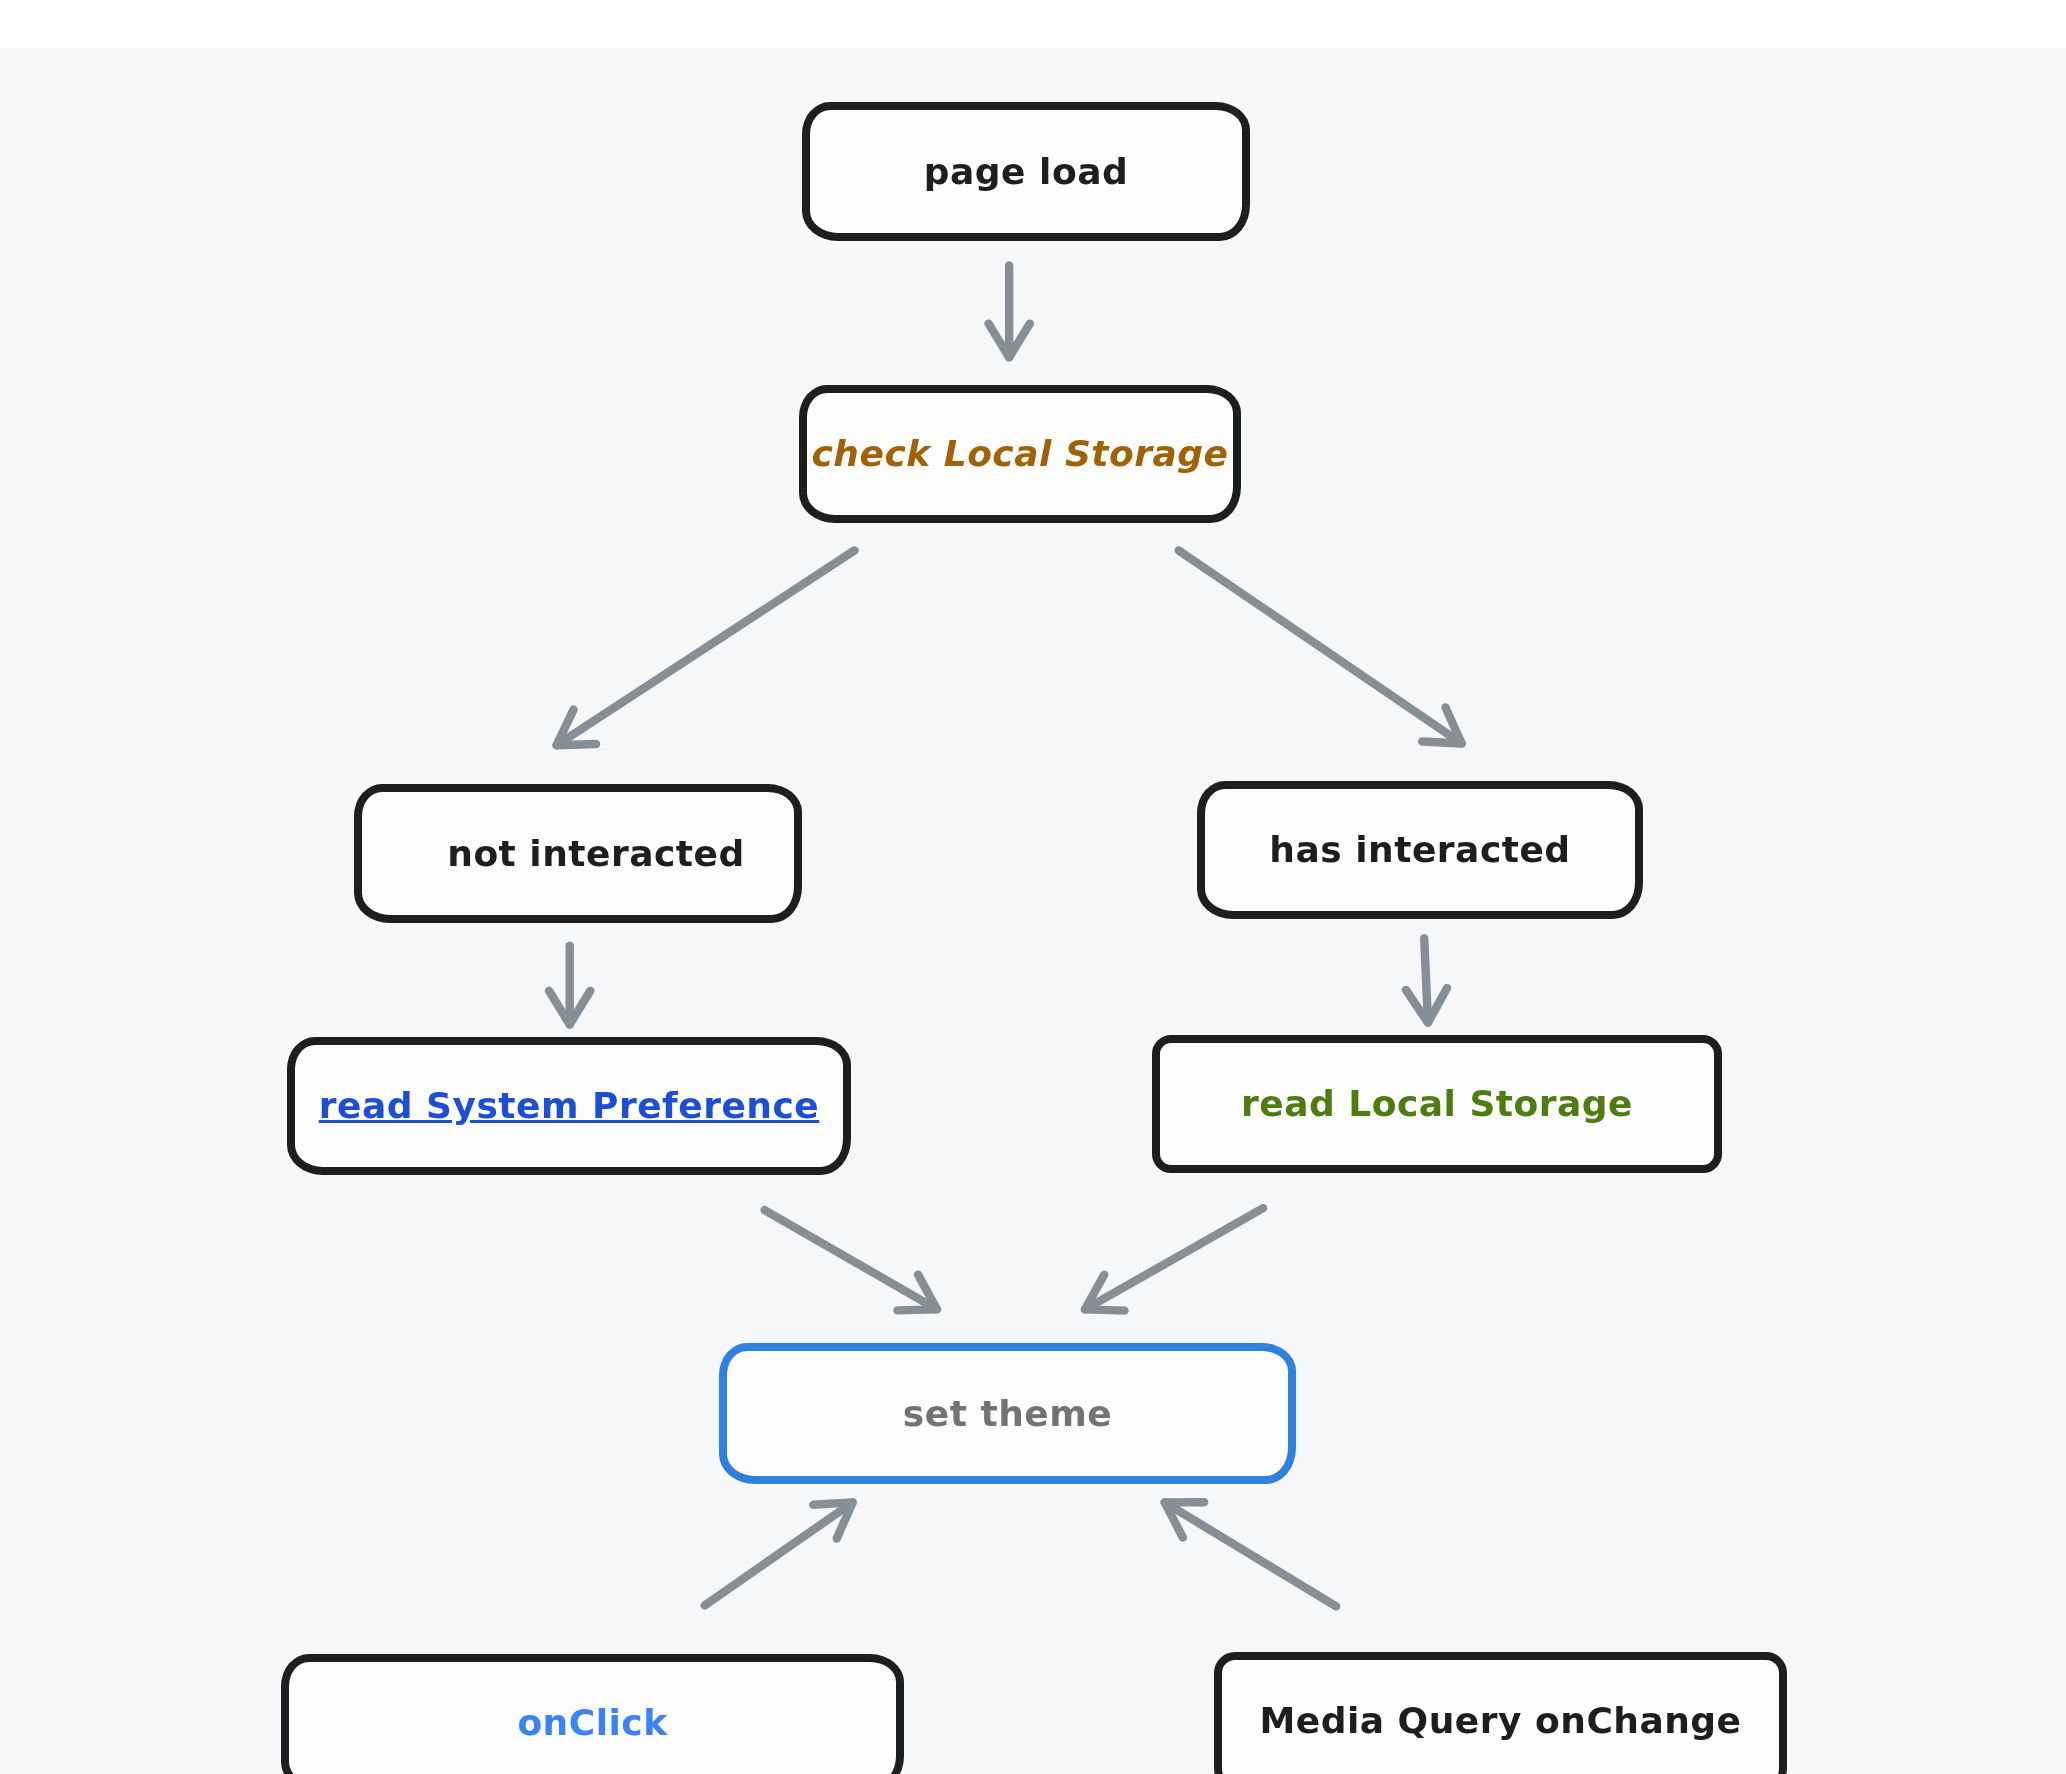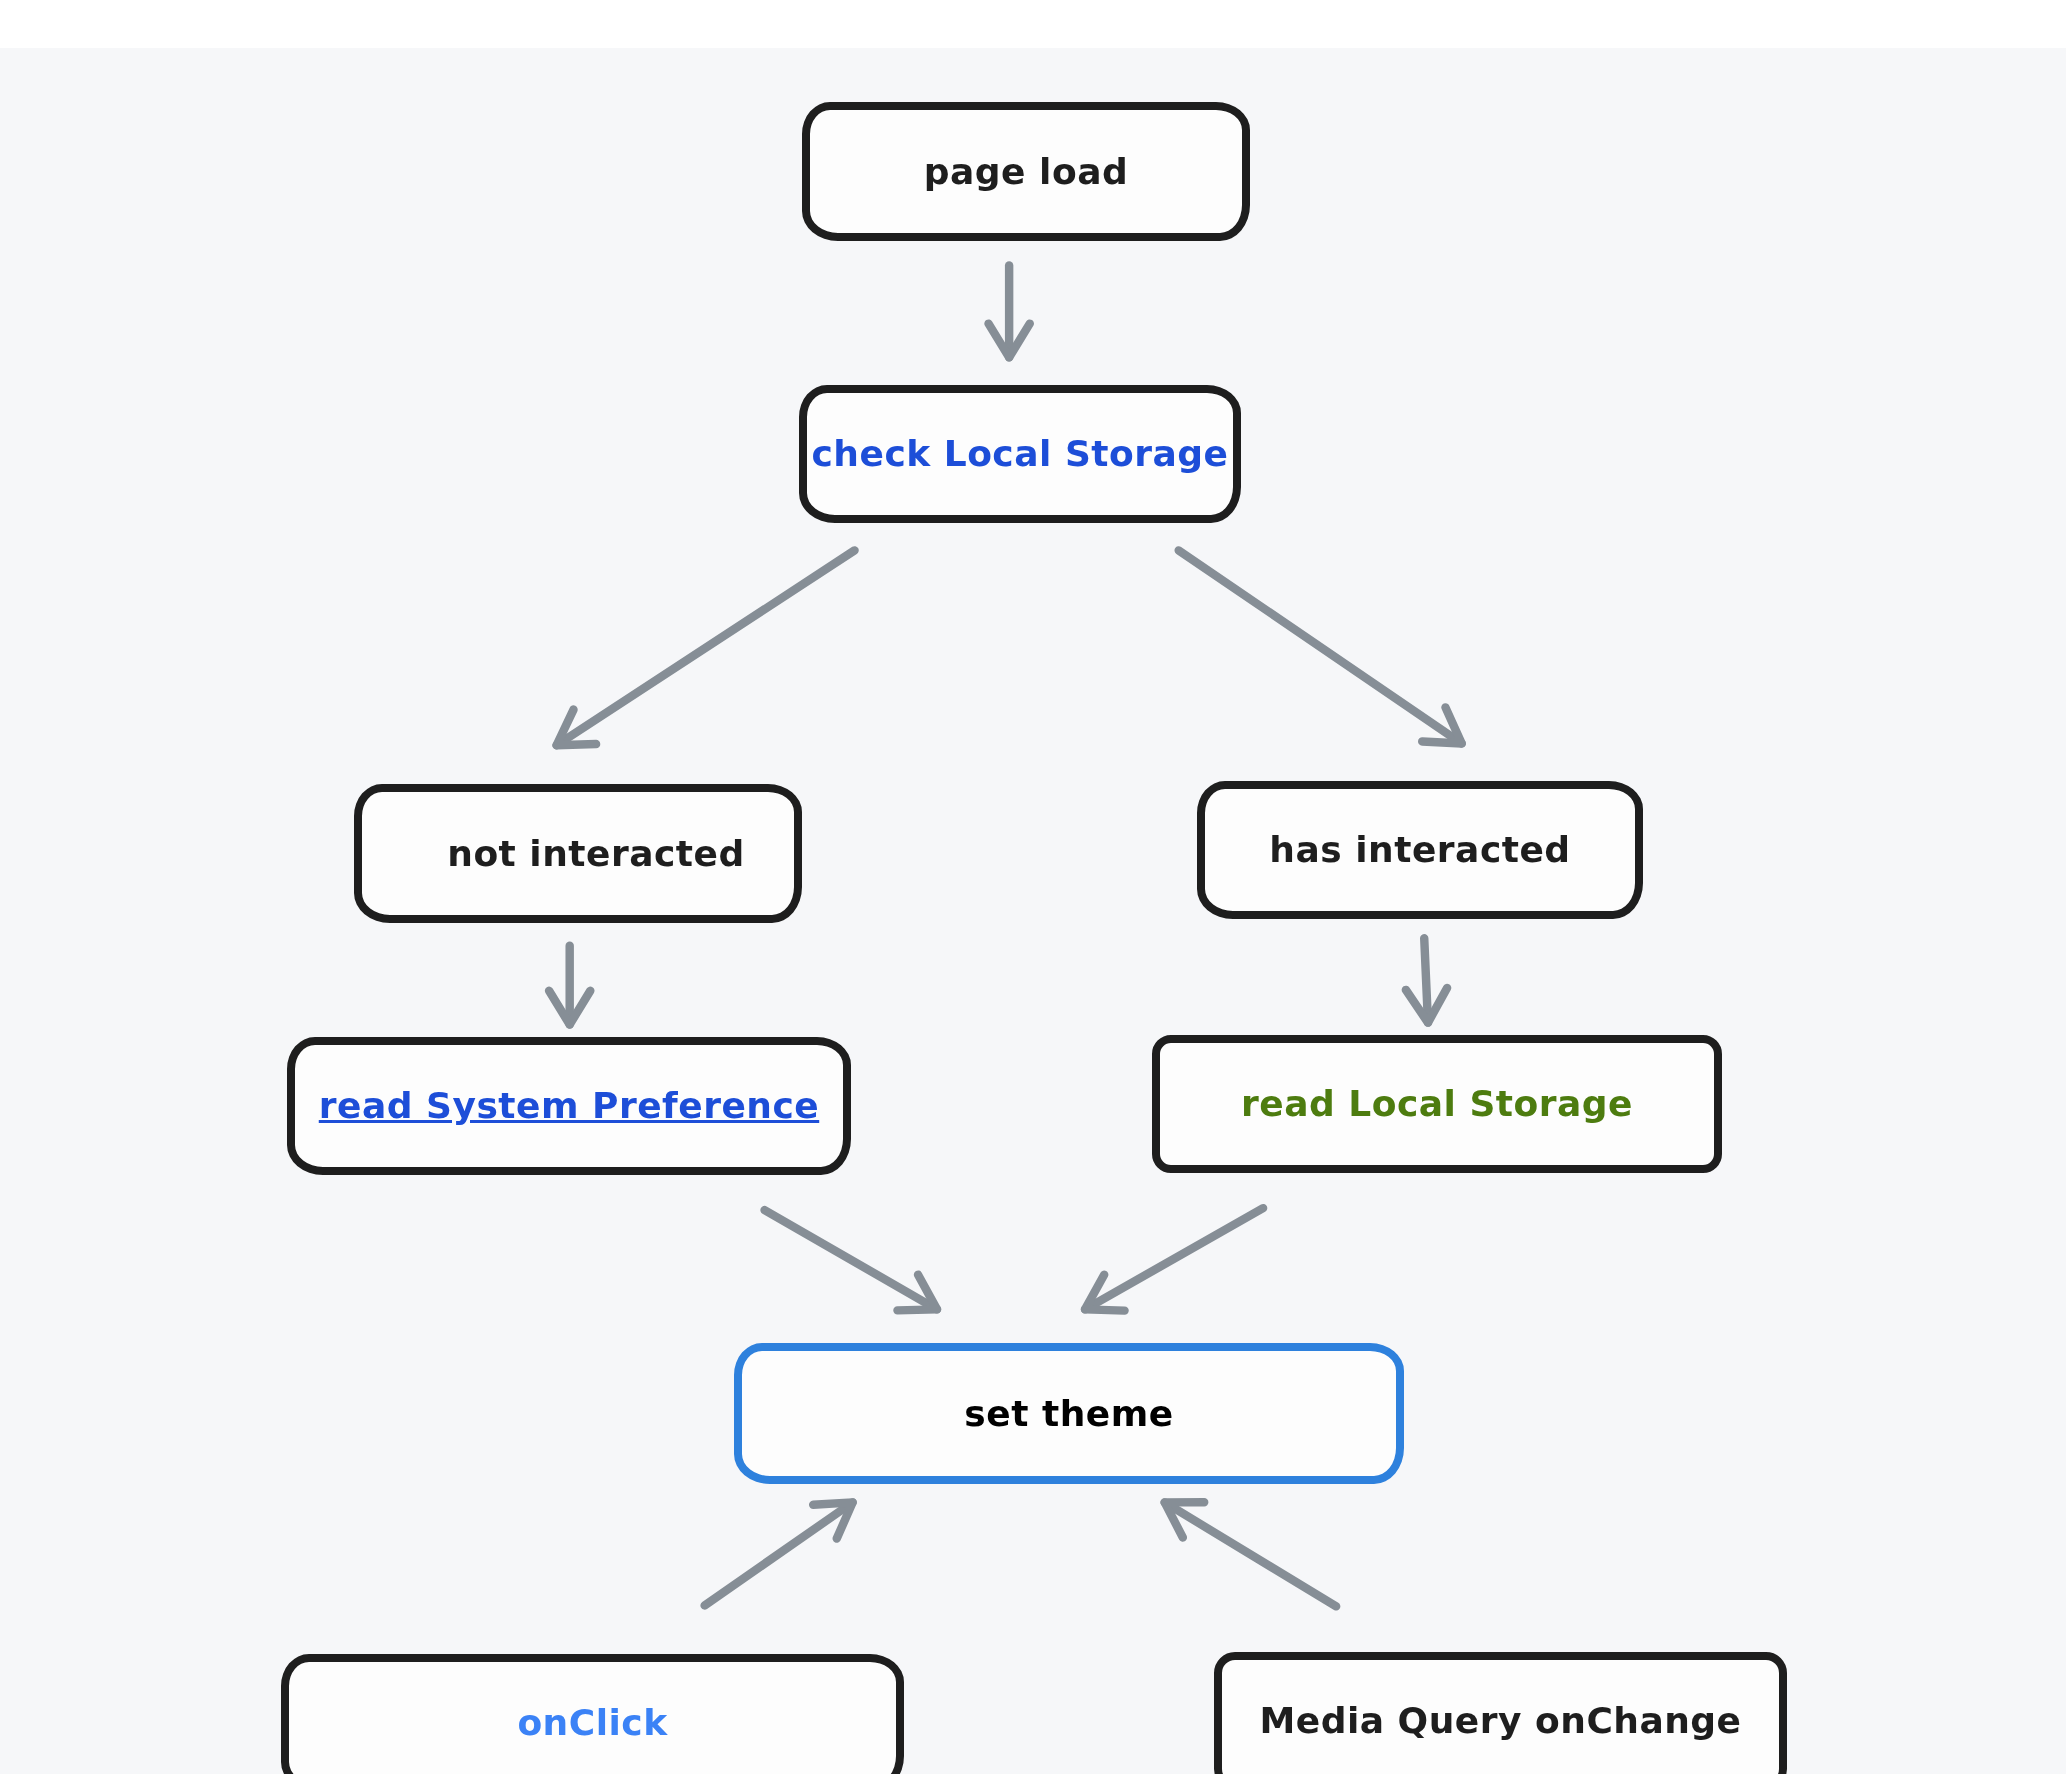--- a/index.html
+++ b/index.html
@@ -53,30 +53,30 @@
       <line x1="608" y1="958" x2="608" y2="1042" stroke="#868e96" stroke-width="9" stroke-linecap="round" marker-end="url(#ah)"></line>
       <line x1="1520" y1="950" x2="1524" y2="1040" stroke="#868e96" stroke-width="9" stroke-linecap="round" marker-end="url(#ah)"></line>
       <line x1="816" y1="1240" x2="1000" y2="1346" stroke="#868e96" stroke-width="9" stroke-linecap="round" marker-end="url(#ah)"></line>
       <line x1="1348" y1="1238" x2="1158" y2="1346" stroke="#868e96" stroke-width="9" stroke-linecap="round" marker-end="url(#ah)"></line>
       <line x1="752" y1="1662" x2="910" y2="1552" stroke="#868e96" stroke-width="9" stroke-linecap="round" marker-end="url(#ah)"></line>
       <line x1="1426" y1="1663" x2="1243" y2="1552" stroke="#868e96" stroke-width="9" stroke-linecap="round" marker-end="url(#ah)"></line>
     </svg>
 
   <div class="node" style="left: 802px; top: 54px; width: 448px; height: 139px; background: rgb(253, 253, 253); border-color: rgb(30, 30, 30); color: rgb(30, 30, 30);">page load</div>
 
-  <div class="node" style="left: 799px; top: 337px; width: 442px; height: 138px; background: rgb(253, 253, 253); border-color: rgb(30, 30, 30); color: #1d4ed8;">check Local Storage</div>
+  <div class="node" style="left: 799px; top: 337px; width: 442px; height: 138px; background: rgb(253, 253, 253); border-color: rgb(30, 30, 30); color: #a16207; font-style: italic;">check Local Storage</div>
 
   <div class="node" style="left: 354px; top: 736px; width: 448px; height: 139px; background: rgb(253, 253, 253); border-color: rgb(30, 30, 30); color: rgb(30, 30, 30); padding-left: 36px;">not interacted</div>
 
   <div class="node" style="left: 1197px; top: 733px; width: 446px; height: 138px; background: rgb(253, 253, 253); border-color: rgb(30, 30, 30); color: rgb(30, 30, 30);">has interacted</div>
 
   <div class="node" style="left: 287px; top: 989px; width: 564px; height: 138px; background: rgb(253, 253, 253); border-color: rgb(30, 30, 30); color: #1d4ed8; text-decoration: underline;">read System Preference</div>
 
   <div class="node" style="left: 1152px; top: 987px; width: 570px; height: 138px; background: rgb(253, 253, 253); border-color: rgb(30, 30, 30); color: #4d7c0f; border-radius: 19px;">read Local Storage</div>
 
-  <div class="node accent" style="left: 734px; top: 1295px; width: 670px; height: 141px; background: rgb(253, 253, 253); border-color: rgb(46, 129, 221); color: #000000;">set theme</div>
+  <div class="node accent" style="left: 719px; top: 1295px; width: 577px; height: 141px; background: rgb(253, 253, 253); border-color: rgb(46, 129, 221); color: #737373;">set theme</div>
 
   <div class="node" style="left: 281px; top: 1606px; width: 623px; height: 138px; background: rgb(253, 253, 253); border-color: rgb(30, 30, 30); color: #3b82f6;">onClick</div>
 
   <div class="node" style="left: 1214px; top: 1604px; width: 573px; height: 138px; background: rgb(253, 253, 253); border-color: rgb(30, 30, 30); color: rgb(30, 30, 30); border-radius: 21px;">Media Query onChange</div>
 
 </div>
 
 
 </body></html>

